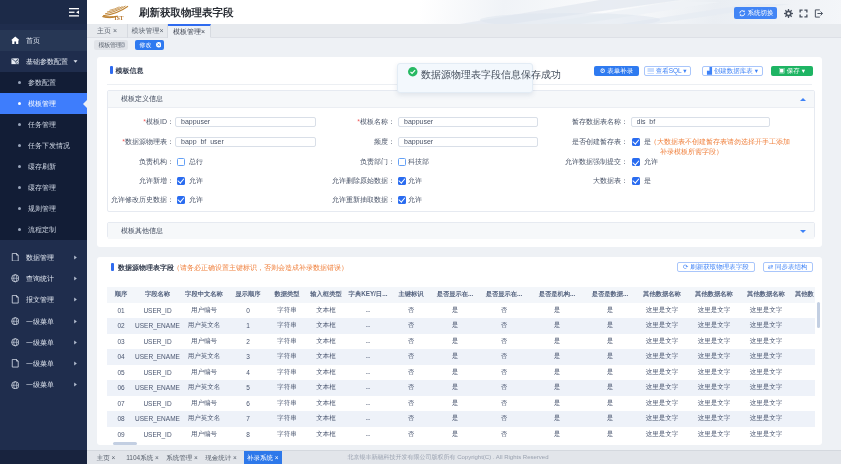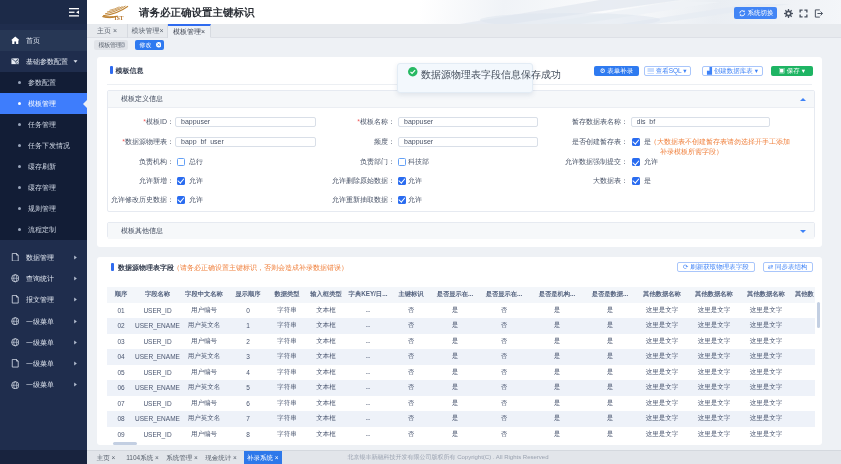--- a/index.html
+++ b/index.html
@@ -114,21 +114,21 @@
   <svg class="abs" style="left:101px;top:4px;width:29px;height:16px" viewBox="0 0 29 16">
     <g stroke="#bf8434" fill="none">
       <path d="M2 11.8 C9 11, 19 8, 27 2.2" stroke-width="1.1"></path>
       <path d="M4 9.8 C10 9, 18 6.2, 24.5 2" stroke-width="0.9"></path>
       <path d="M6 8 C11 7.2, 16.5 5.2, 21.5 2.5" stroke-width="0.8"></path>
       <path d="M8.5 6.3 C12 5.6, 15.5 4.3, 18.5 2.8" stroke-width="0.7"></path>
     </g>
     <path d="M1.5 12.6 C6 14.2, 12 14, 16.5 12.2 C11 13, 5 12.8, 1.5 12.6 Z" fill="#bf8434" stroke="#bf8434" stroke-width="1"></path>
     <text x="13.5" y="15.8" font-size="5.5" fill="#b5742a" font-weight="bold" font-family="Liberation Serif, serif">IST</text>
   </svg>
-  <div class="abs" id="title">请务必正确设置主键标识</div>
+  <div class="abs" id="title">刷新获取物理表字段</div>
   <div class="abs" id="sysbtn"><svg style="position:absolute;left:5px;top:3px;width:6.5px;height:6.5px" viewBox="0 0 8 8">
       <path d="M1 4 A3 3 0 0 1 6.5 2.2" stroke="#fff" stroke-width="1.1" fill="none"></path>
       <path d="M7 4 A3 3 0 0 1 1.5 5.8" stroke="#fff" stroke-width="1.1" fill="none"></path>
       <path d="M6.9 0.4 L6.9 2.6 L4.9 2.2 Z" fill="#fff"></path>
       <path d="M1.1 7.6 L1.1 5.4 L3.1 5.8 Z" fill="#fff"></path>
     </svg><span style="margin-left:10px">系统切换</span></div>
   <svg class="abs hico" style="left:784px" viewBox="0 0 10 10">
     <rect x="4.3" y="0" width="1.4" height="2.2" fill="#4a5260" transform="rotate(0 5 5)"></rect>
     <rect x="4.3" y="0" width="1.4" height="2.2" fill="#4a5260" transform="rotate(45 5 5)"></rect>
     <rect x="4.3" y="0" width="1.4" height="2.2" fill="#4a5260" transform="rotate(90 5 5)"></rect>

